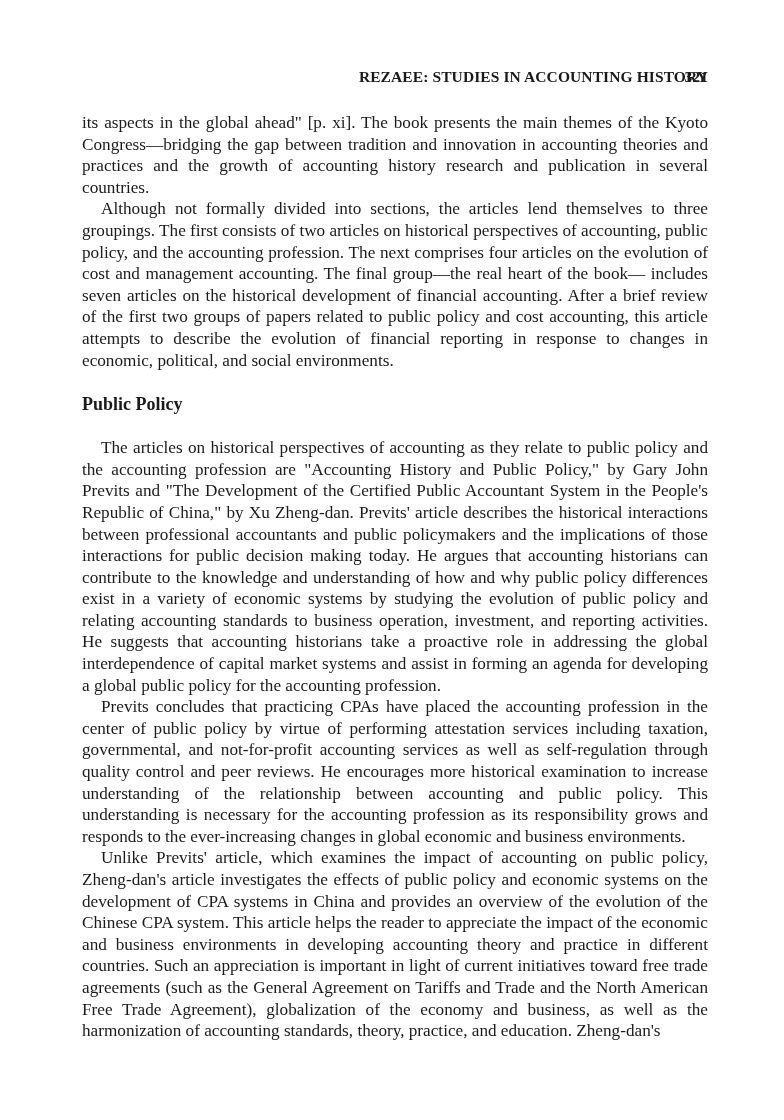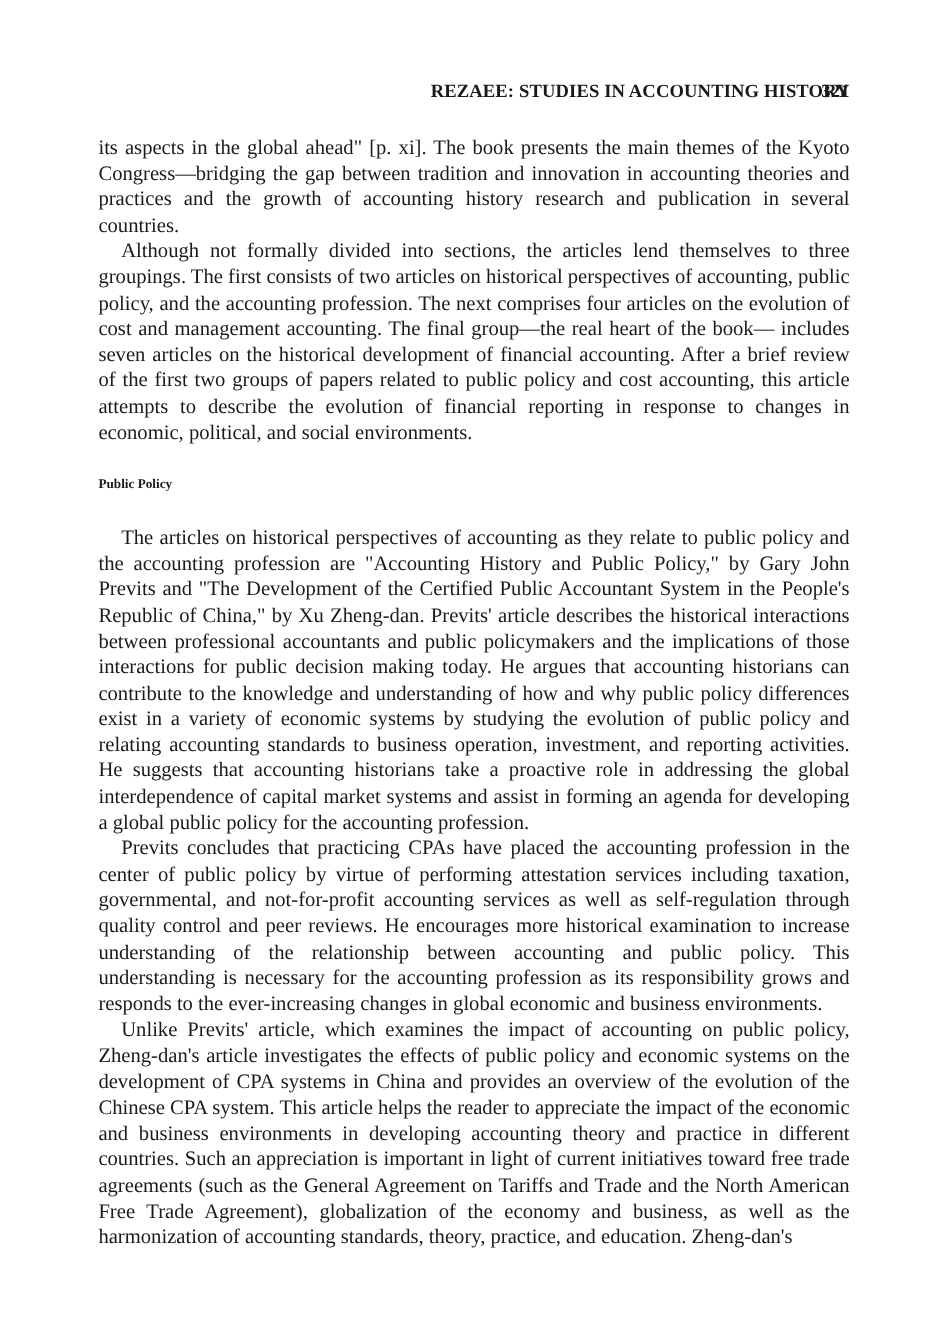--- a/index.html
+++ b/index.html
@@ -48,21 +48,21 @@
     }
     .body-text p {
       margin: 0;
       text-indent: 0;
     }
     .body-text p.indent {
       text-indent: 19px;
     }
     .section-heading {
       font-weight: bold;
-      font-size: 11px;
+      font-size: 18px;
       margin-top: 22px;
       margin-bottom: 22px;
       line-height: 22px;
     }
   </style>
 </head>
 <body>
 
 <div class="page">
   <div class="running-header">

